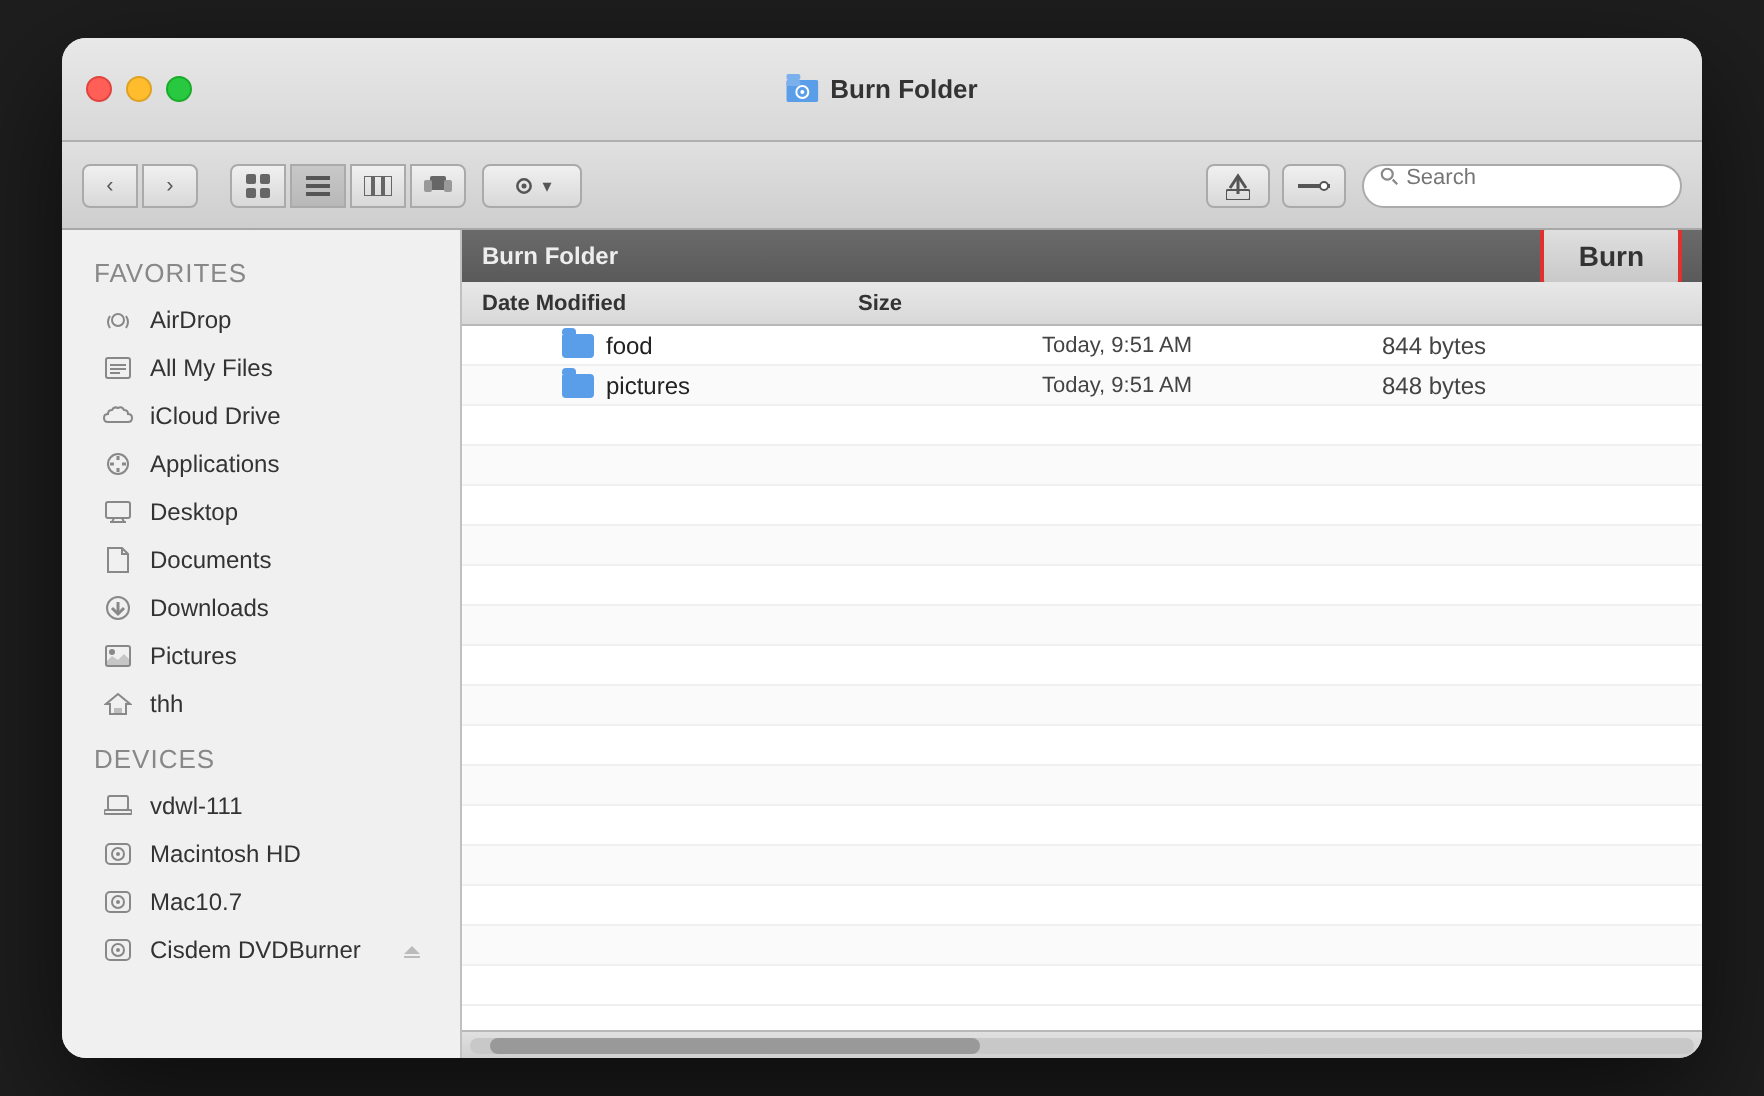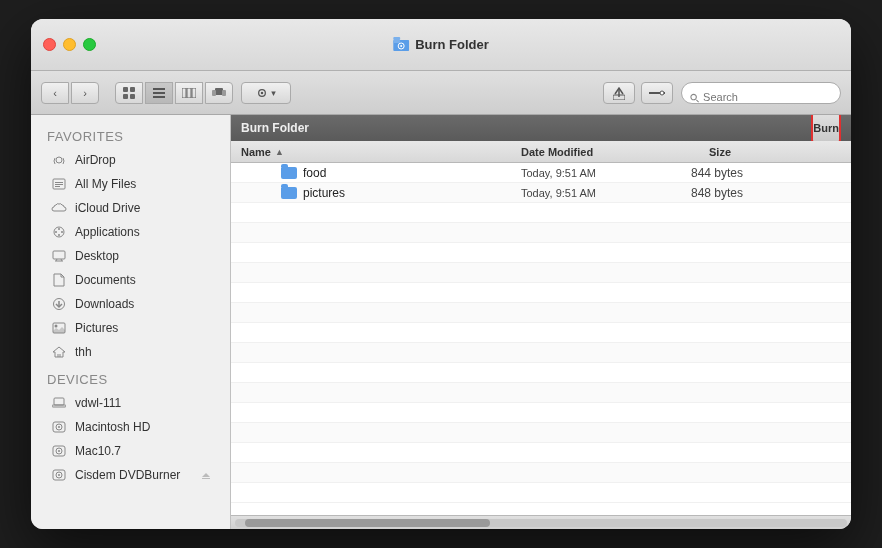--- a/index.html
+++ b/index.html
@@ -144,21 +144,21 @@
       font-size: 12px;
       color: #555;
     }
     .search-box {
       width: 160px;
       height: 22px;
       background: white;
       border: 1px solid #aaa;
       border-radius: 11px;
       display: flex;
-      align-items: flex-end;
+      align-items: flex-start;
       padding: 0 8px;
       gap: 4px;
     }
     .search-box input {
       border: none;
       outline: none;
       background: transparent;
       font-size: 11px;
       color: #333;
       width: 100%;
@@ -223,25 +223,25 @@
       flex-shrink: 0;
     }
     .burn-folder-label {
       font-size: 12px;
       font-weight: 600;
       color: #eee;
       flex: 1;
     }
     .burn-button {
       height: 32px;
-      padding: 0 0;
+      padding: 0 17px;
       background: linear-gradient(to bottom, #e0e0e0, #c8c8c8);
       border: 2px solid #e03030;
       border-radius: 4px;
-      font-size: 11px;
+      font-size: 14px;
       font-weight: 600;
       color: #333;
       cursor: pointer;
       display: flex;
       align-items: center;
     }
     .column-headers {
       height: 22px;
       background: linear-gradient(to bottom, #e8e8e8, #d8d8d8);
       border-bottom: 1px solid #b8b8b8;
@@ -597,24 +597,20 @@
     </div>
 
     <div class="file-area">
 
       <div class="burn-header-bar">
         <span class="burn-folder-label">Burn Folder</span>
         <button class="burn-button">Burn</button>
       </div>
 
       <div class="column-headers">
-        <div class="col-name">
-          <span>Name</span>
-          <span class="sort-arrow">▲</span>
-        </div>
         <div class="col-date">
           <span>Date Modified</span>
         </div>
         <div class="col-size">
           <span>Size</span>
         </div>
       </div>
 
       <div class="file-list">
         <div class="file-row">

